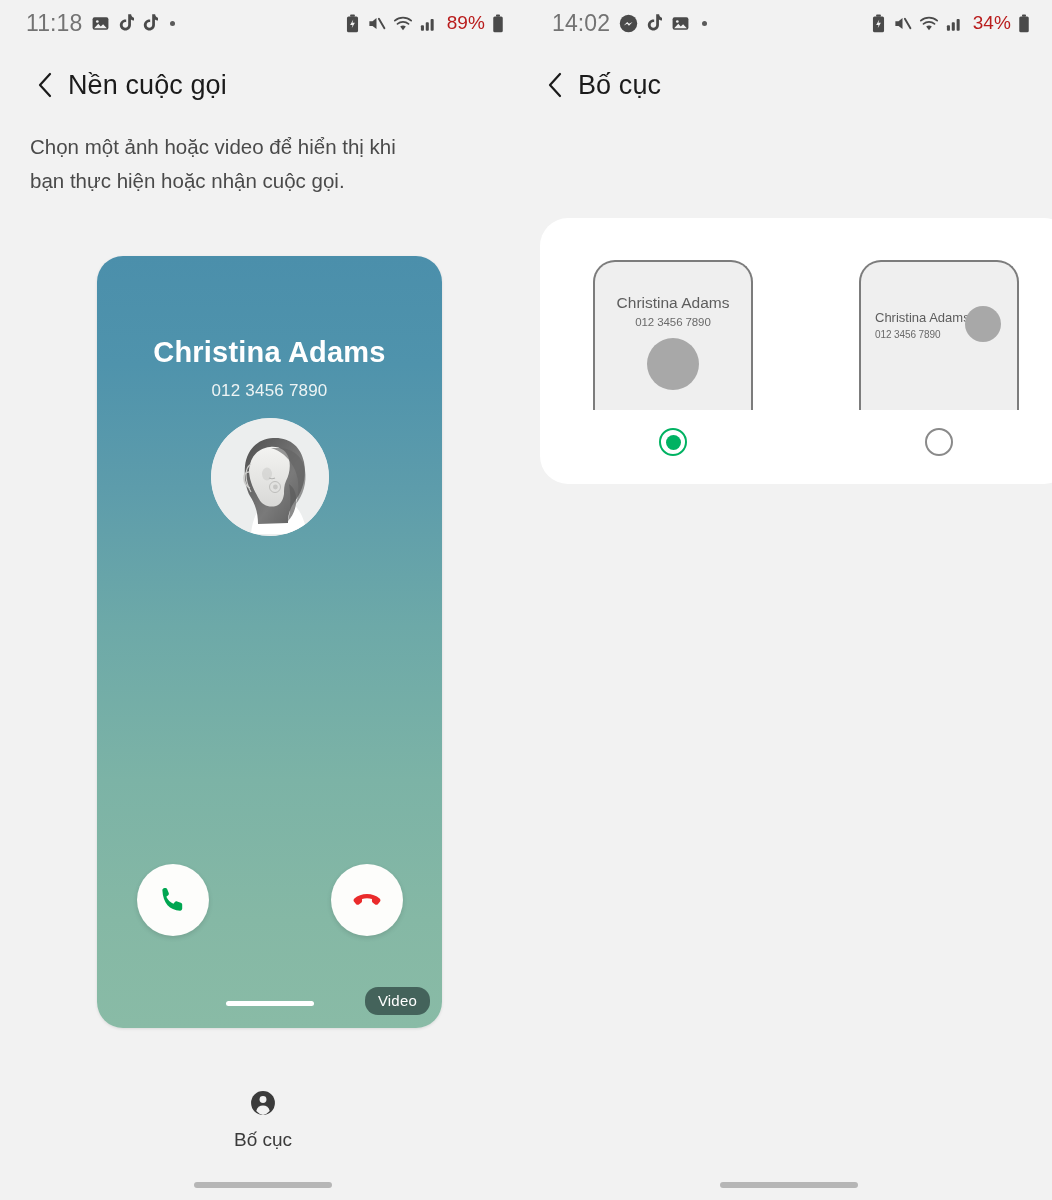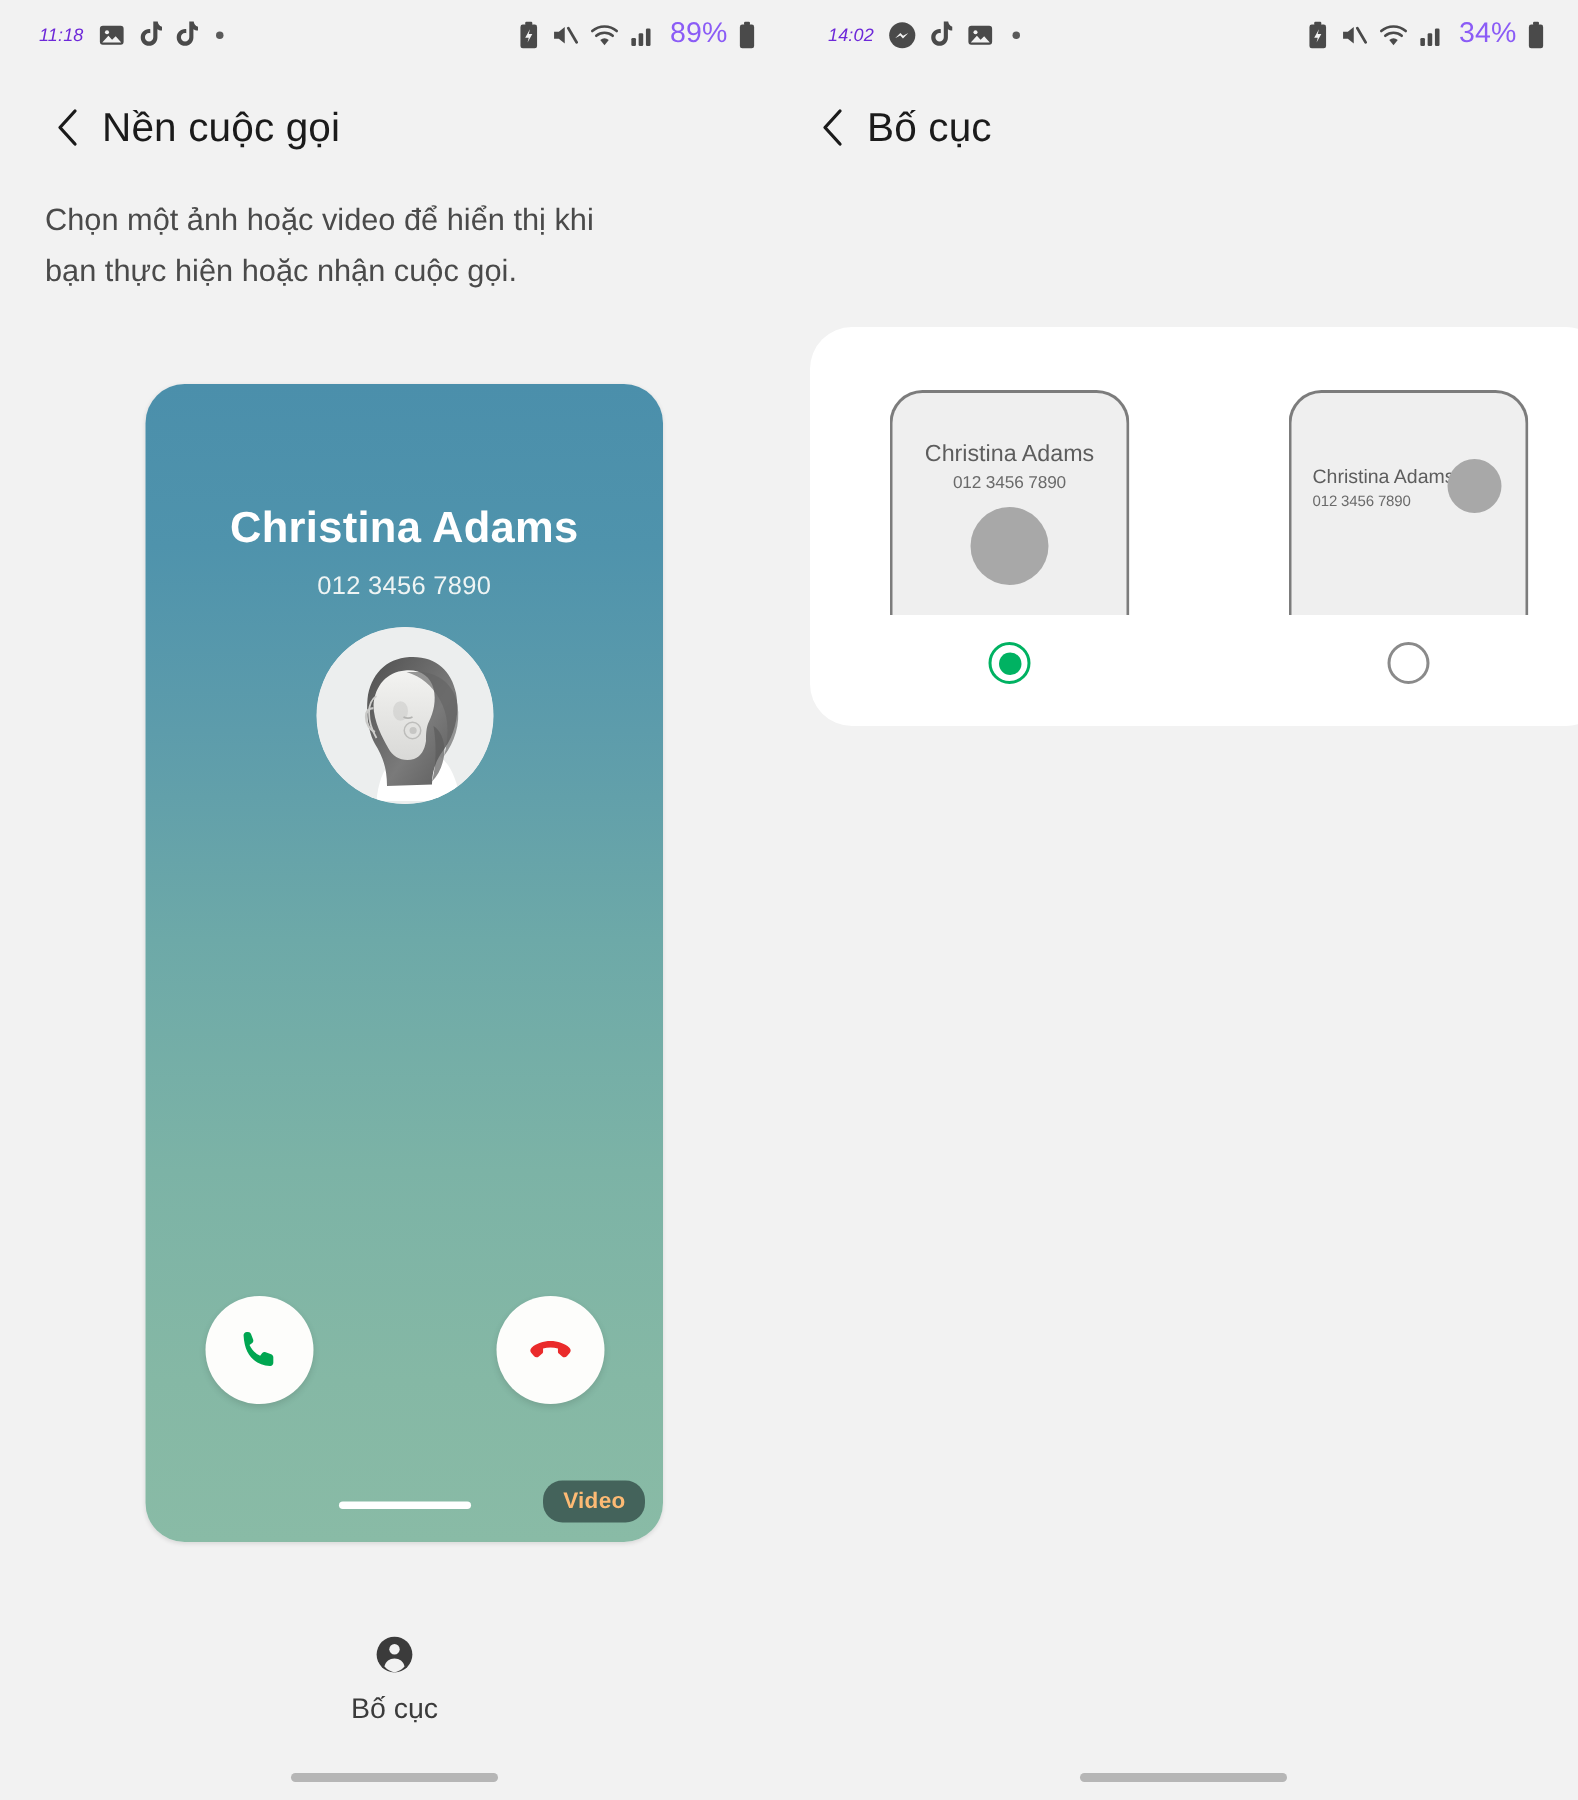--- a/index.html
+++ b/index.html
@@ -29,26 +29,26 @@
   .statusbar {
     height: 46px;
     display: flex;
     align-items: center;
     padding: 0 22px 0 26px;
     font-size: 20px;
     color: #3c3c3c;
     letter-spacing: .1px;
   }
   .sb-left { display: flex; align-items: center; gap: 9px; }
-  .sb-time { font-size: 12px; color: #6d28d9; font-style: italic; }
+  .sb-time { font-size: 23px; color: #737373; }
   .sb-spacer { flex: 1; }
   .sb-right { display: flex; align-items: center; gap: 7px; }
   .sb-icon { display: inline-flex; align-items: center; justify-content: center; }
   .sb-dot { width: 5px; height: 5px; border-radius: 50%; background: #5a5a5a; margin-left: 3px; }
-  .sb-batt-text { font-size: 19px; color: #8b5cf6; margin-left: 2px; }
+  .sb-batt-text { font-size: 19px; color: #b91c1c; margin-left: 2px; }
 
   
   .header {
     display: flex;
     align-items: center;
     gap: 8px;
     padding: 16px 26px 0 30px;
     height: 62px;
   }
   .back-btn {
@@ -147,26 +147,25 @@
     transform: translateX(-50%);
     width: 88px; height: 5px;
     border-radius: 3px;
     background: #ffffff;
   }
   .pp-video-badge {
     position: absolute;
     right: 12px;
     bottom: 13px;
     background: #44635b;
-    color: #fdba74;
+    color: #ffffff;
     font-size: 15px;
     padding: 5px 13px 6px;
     border-radius: 13px;
     letter-spacing: .2px;
-    font-weight: bold;
   }
 
   
   .tabbar {
     position: absolute;
     left: 0; right: 0;
     bottom: 38px;
     height: 86px;
     display: flex;
   }

